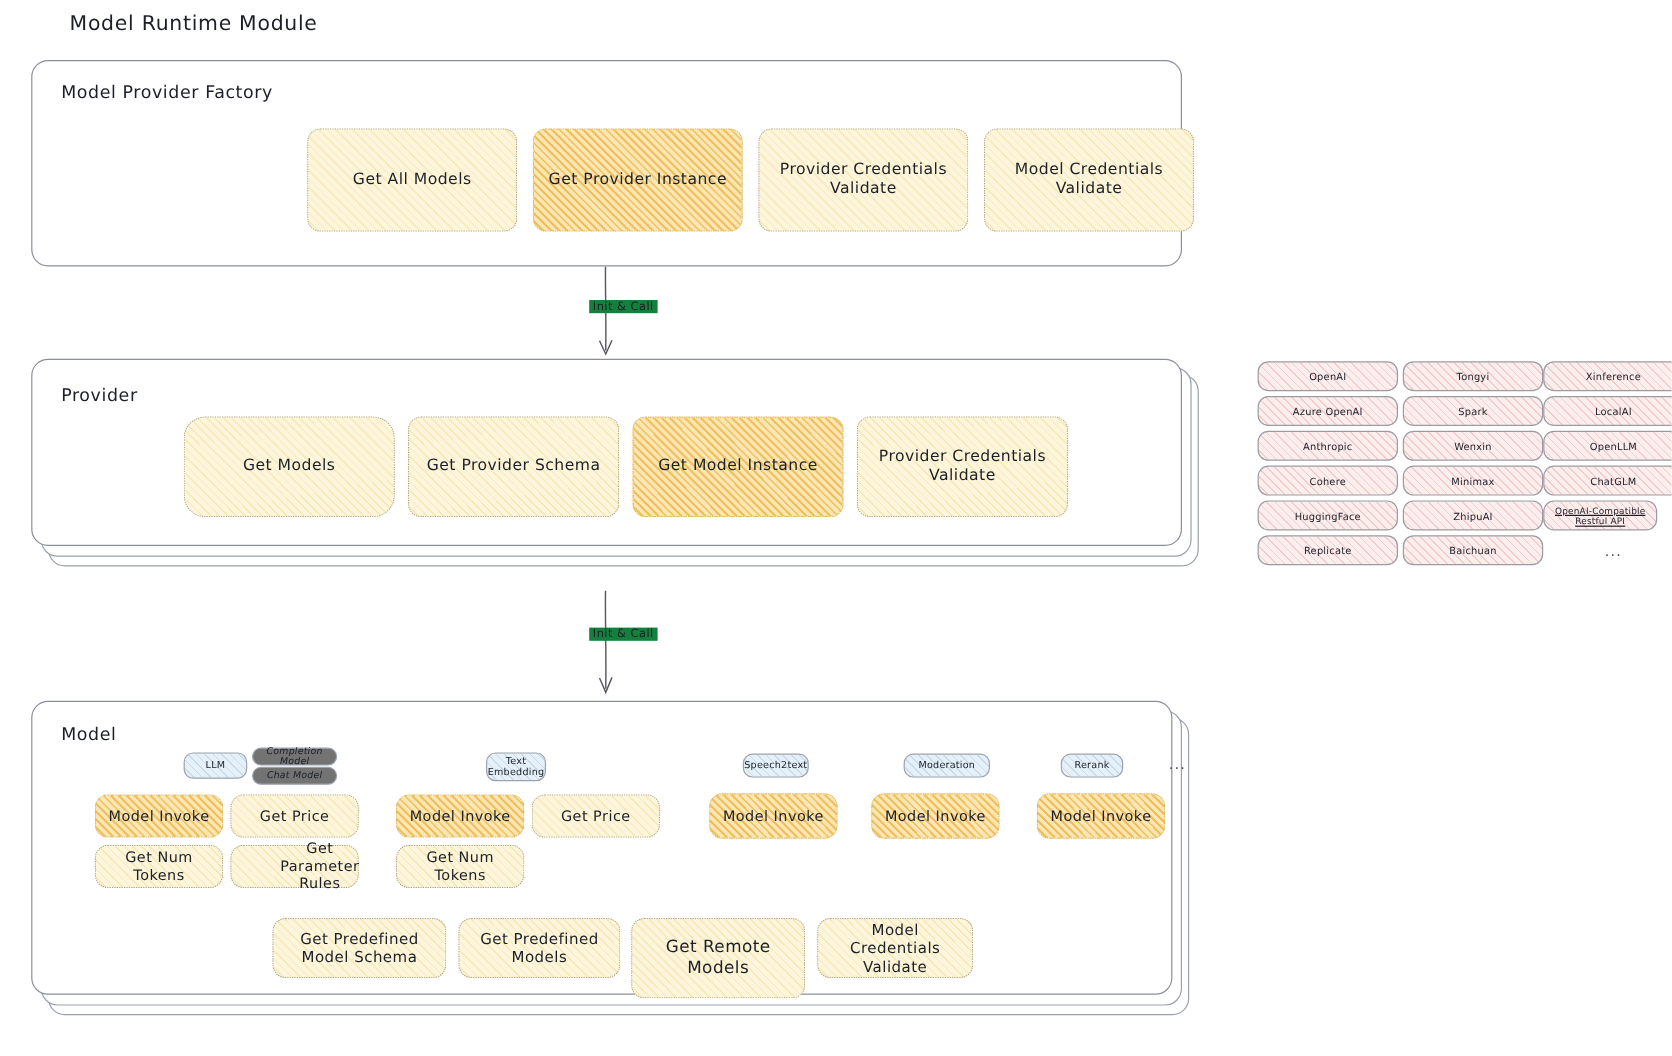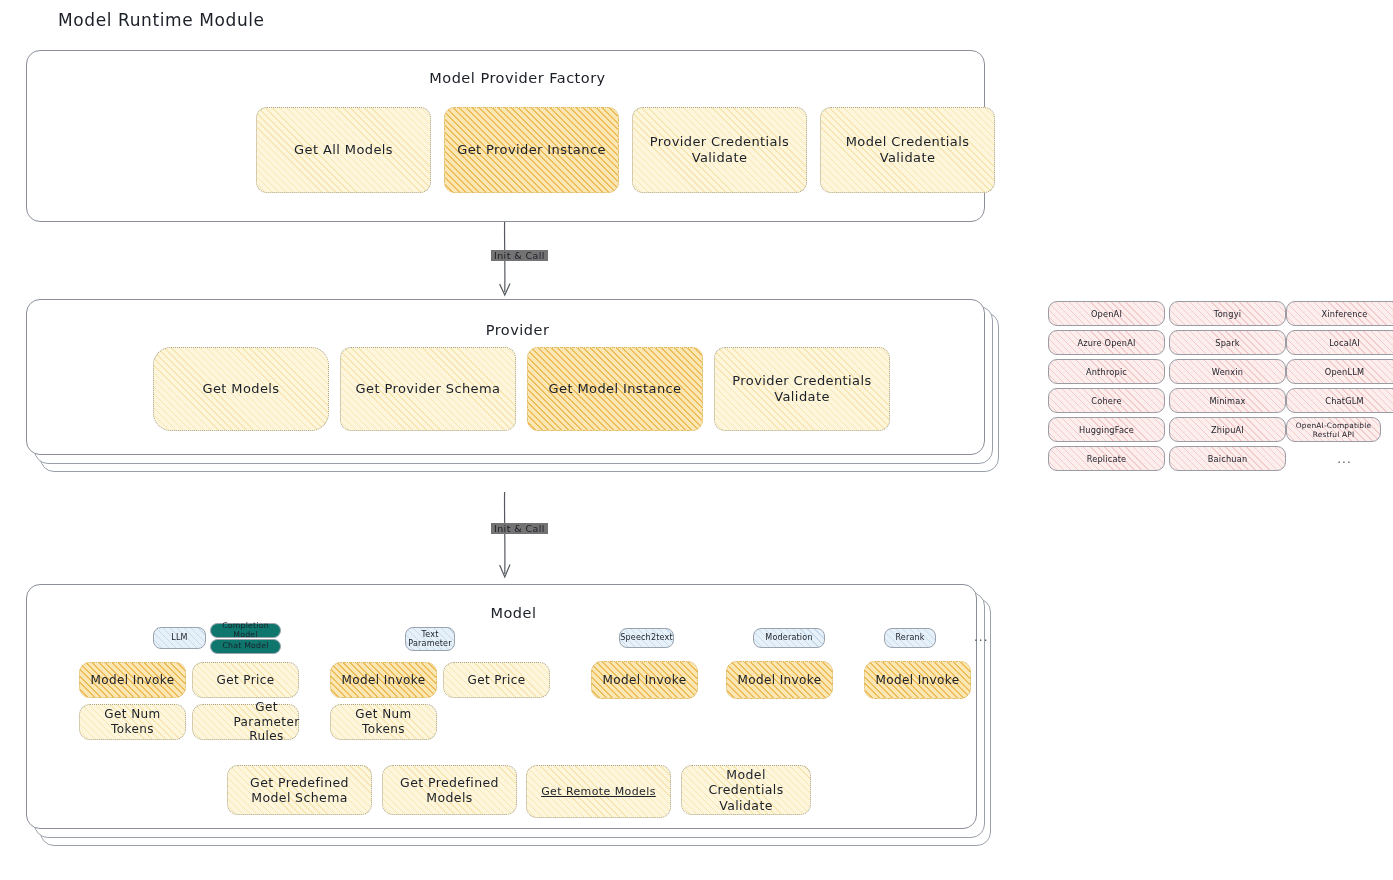--- a/index.html
+++ b/index.html
@@ -18,21 +18,21 @@
     position:absolute;left:34px;top:10px;font-size:17px;font-weight:400;
     color:#1b1f27;letter-spacing:.6px;
   }
 
   
   .card{
     position:absolute;background:#fff;border:1.4px solid #8a8f99;
     border-radius:14px;box-sizing:border-box;
   }
   .card .card-title{
-    position:absolute;left:0;right:0;text-align:center;font-size:14.5px;
+    position:absolute;left:0;right:0;font-size:14.5px;
     color:#1b1f27;letter-spacing:.5px;
   }
   
   .stack-layer{
     position:absolute;background:#fff;border:1.2px solid #9aa0aa;
     border-radius:14px;box-sizing:border-box;
   }
 
   
   .box{
@@ -76,30 +76,31 @@
     position:absolute;box-sizing:border-box;border-radius:8px;
     display:flex;align-items:center;justify-content:center;text-align:center;
     border:1.2px solid #9aa3ae;color:#1b1f27;
     background-color:#e6f0f8;
     background-image:repeating-linear-gradient(45deg,
       rgba(120,165,205,.28) 0px, rgba(120,165,205,.28) 1px,
       rgba(255,255,255,0) 1px, rgba(255,255,255,0) 5px);
     font-size:8px;line-height:1.15;padding:2px 4px;letter-spacing:.2px;
   }
   .badge.sub{
-    background-color:#0f766e;background-image:none;border-color:#9aa3ae;
+    background-color:#737373;background-image:none;border-color:#9aa3ae;
     font-size:7.8px;
+    font-style:italic;
   }
   .badge-dots{position:absolute;color:#4a4f58;font-size:12px;letter-spacing:1px;}
 
   
   .arrow{position:absolute;}
   .arrow .label{
     position:absolute;font-size:9.5px;color:#1b1f27;letter-spacing:.4px;
-    white-space:nowrap;background:#737373;padding:0 3px;
+    white-space:nowrap;background:#15803d;padding:0 3px;
   }
 </style>
 </head>
 <body>
 
 <div class="canvas">
 
   <div class="page-title hand">Model Runtime Module</div>
 
   <div class="card" style="left:26px;top:50px;width:959px;height:172px;">
@@ -141,21 +142,21 @@
   <div class="pill hand" style="left:1145px;top:330px;width:117px;height:25px;">Spark</div>
   <div class="pill hand" style="left:1145px;top:359px;width:117px;height:25px;">Wenxin</div>
   <div class="pill hand" style="left:1145px;top:388px;width:117px;height:25px;">Minimax</div>
   <div class="pill hand" style="left:1145px;top:417px;width:117px;height:25px;">ZhipuAI</div>
   <div class="pill hand" style="left:1145px;top:446px;width:117px;height:25px;">Baichuan</div>
 
   <div class="pill hand" style="left:1262px;top:301px;width:117px;height:25px;">Xinference</div>
   <div class="pill hand" style="left:1262px;top:330px;width:117px;height:25px;">LocalAI</div>
   <div class="pill hand" style="left:1262px;top:359px;width:117px;height:25px;">OpenLLM</div>
   <div class="pill hand" style="left:1262px;top:388px;width:117px;height:25px;">ChatGLM</div>
-  <div class="pill hand" style="left:1262px;top:417px;width:95px;height:25px;font-size:7.4px;">OpenAI-Compatible Restful API</div>
+  <div class="pill hand" style="left:1262px;top:417px;width:95px;height:25px;font-size:7.4px;text-decoration:underline;">OpenAI-Compatible Restful API</div>
   <div class="pill-dots hand" style="left:1262px;top:446px;width:117px;height:25px;">...</div>
 
   <div class="arrow" style="left:495px;top:492px;width:20px;height:90px;">
     <svg width="20" height="90" viewBox="0 0 20 90">
       <path d="M9.6 0 C9.2 22, 10.3 50, 9.8 82" stroke="#55595f" stroke-width="1.2" fill="none"></path>
       <path d="M4.6 73 L9.8 85 L15 72.5" stroke="#55595f" stroke-width="1.2" fill="none"></path>
     </svg>
     <span class="label hand" style="left:-28px;top:31px;">Init &amp; Call</span>
   </div>
 
@@ -167,33 +168,33 @@
 
   <div class="badge hand" style="left:129px;top:627px;width:53px;height:22px;">LLM</div>
   <div class="badge sub hand" style="left:186px;top:623px;width:71px;height:15px;">Completion Model</div>
   <div class="badge sub hand" style="left:186px;top:639px;width:71px;height:15px;">Chat Model</div>
 
   <div class="box hl hand" style="left:55px;top:662px;width:107px;height:36px;font-size:12px;">Model Invoke</div>
   <div class="box plain hand" style="left:168px;top:662px;width:107px;height:36px;font-size:12px;">Get Price</div>
   <div class="box plain hand" style="left:55px;top:704px;width:107px;height:36px;font-size:12px;">Get Num Tokens</div>
   <div class="box plain hand" style="left:168px;top:704px;width:107px;height:36px;font-size:12px;padding-left:48px;">Get Parameter Rules</div>
 
-  <div class="badge hand" style="left:381px;top:627px;width:50px;height:24px;">Text Parameter</div>
+  <div class="badge hand" style="left:381px;top:627px;width:50px;height:24px;">Text Embedding</div>
   <div class="box hl hand" style="left:306px;top:662px;width:107px;height:36px;font-size:12px;">Model Invoke</div>
   <div class="box plain hand" style="left:419px;top:662px;width:107px;height:36px;font-size:12px;">Get Price</div>
   <div class="box plain hand" style="left:306px;top:704px;width:107px;height:36px;font-size:12px;">Get Num Tokens</div>
 
   <div class="badge hand" style="left:595px;top:628px;width:55px;height:20px;">Speech2text</div>
   <div class="box hl hand" style="left:567px;top:661px;width:107px;height:38px;font-size:12px;">Model Invoke</div>
 
   <div class="badge hand" style="left:729px;top:628px;width:72px;height:20px;">Moderation</div>
   <div class="box hl hand" style="left:702px;top:661px;width:107px;height:38px;font-size:12px;">Model Invoke</div>
 
   <div class="badge hand" style="left:860px;top:628px;width:52px;height:20px;">Rerank</div>
   <div class="box hl hand" style="left:840px;top:661px;width:107px;height:38px;font-size:12px;">Model Invoke</div>
   <div class="badge-dots hand" style="left:950px;top:630px;">...</div>
 
   <div class="box plain hand" style="left:203px;top:765px;width:145px;height:50px;font-size:12.5px;">Get Predefined Model Schema</div>
   <div class="box plain hand" style="left:358px;top:765px;width:135px;height:50px;font-size:12.5px;">Get Predefined Models</div>
-  <div class="box plain hand" style="left:502px;top:765px;width:145px;height:53px;font-size:11px;text-decoration:underline;">Get Remote Models</div>
+  <div class="box plain hand" style="left:502px;top:765px;width:145px;height:67px;font-size:14px;">Get Remote Models</div>
   <div class="box plain hand" style="left:657px;top:765px;width:130px;height:50px;font-size:12.5px;">Model Credentials Validate</div>
 
 </div>
 
 </body></html>

